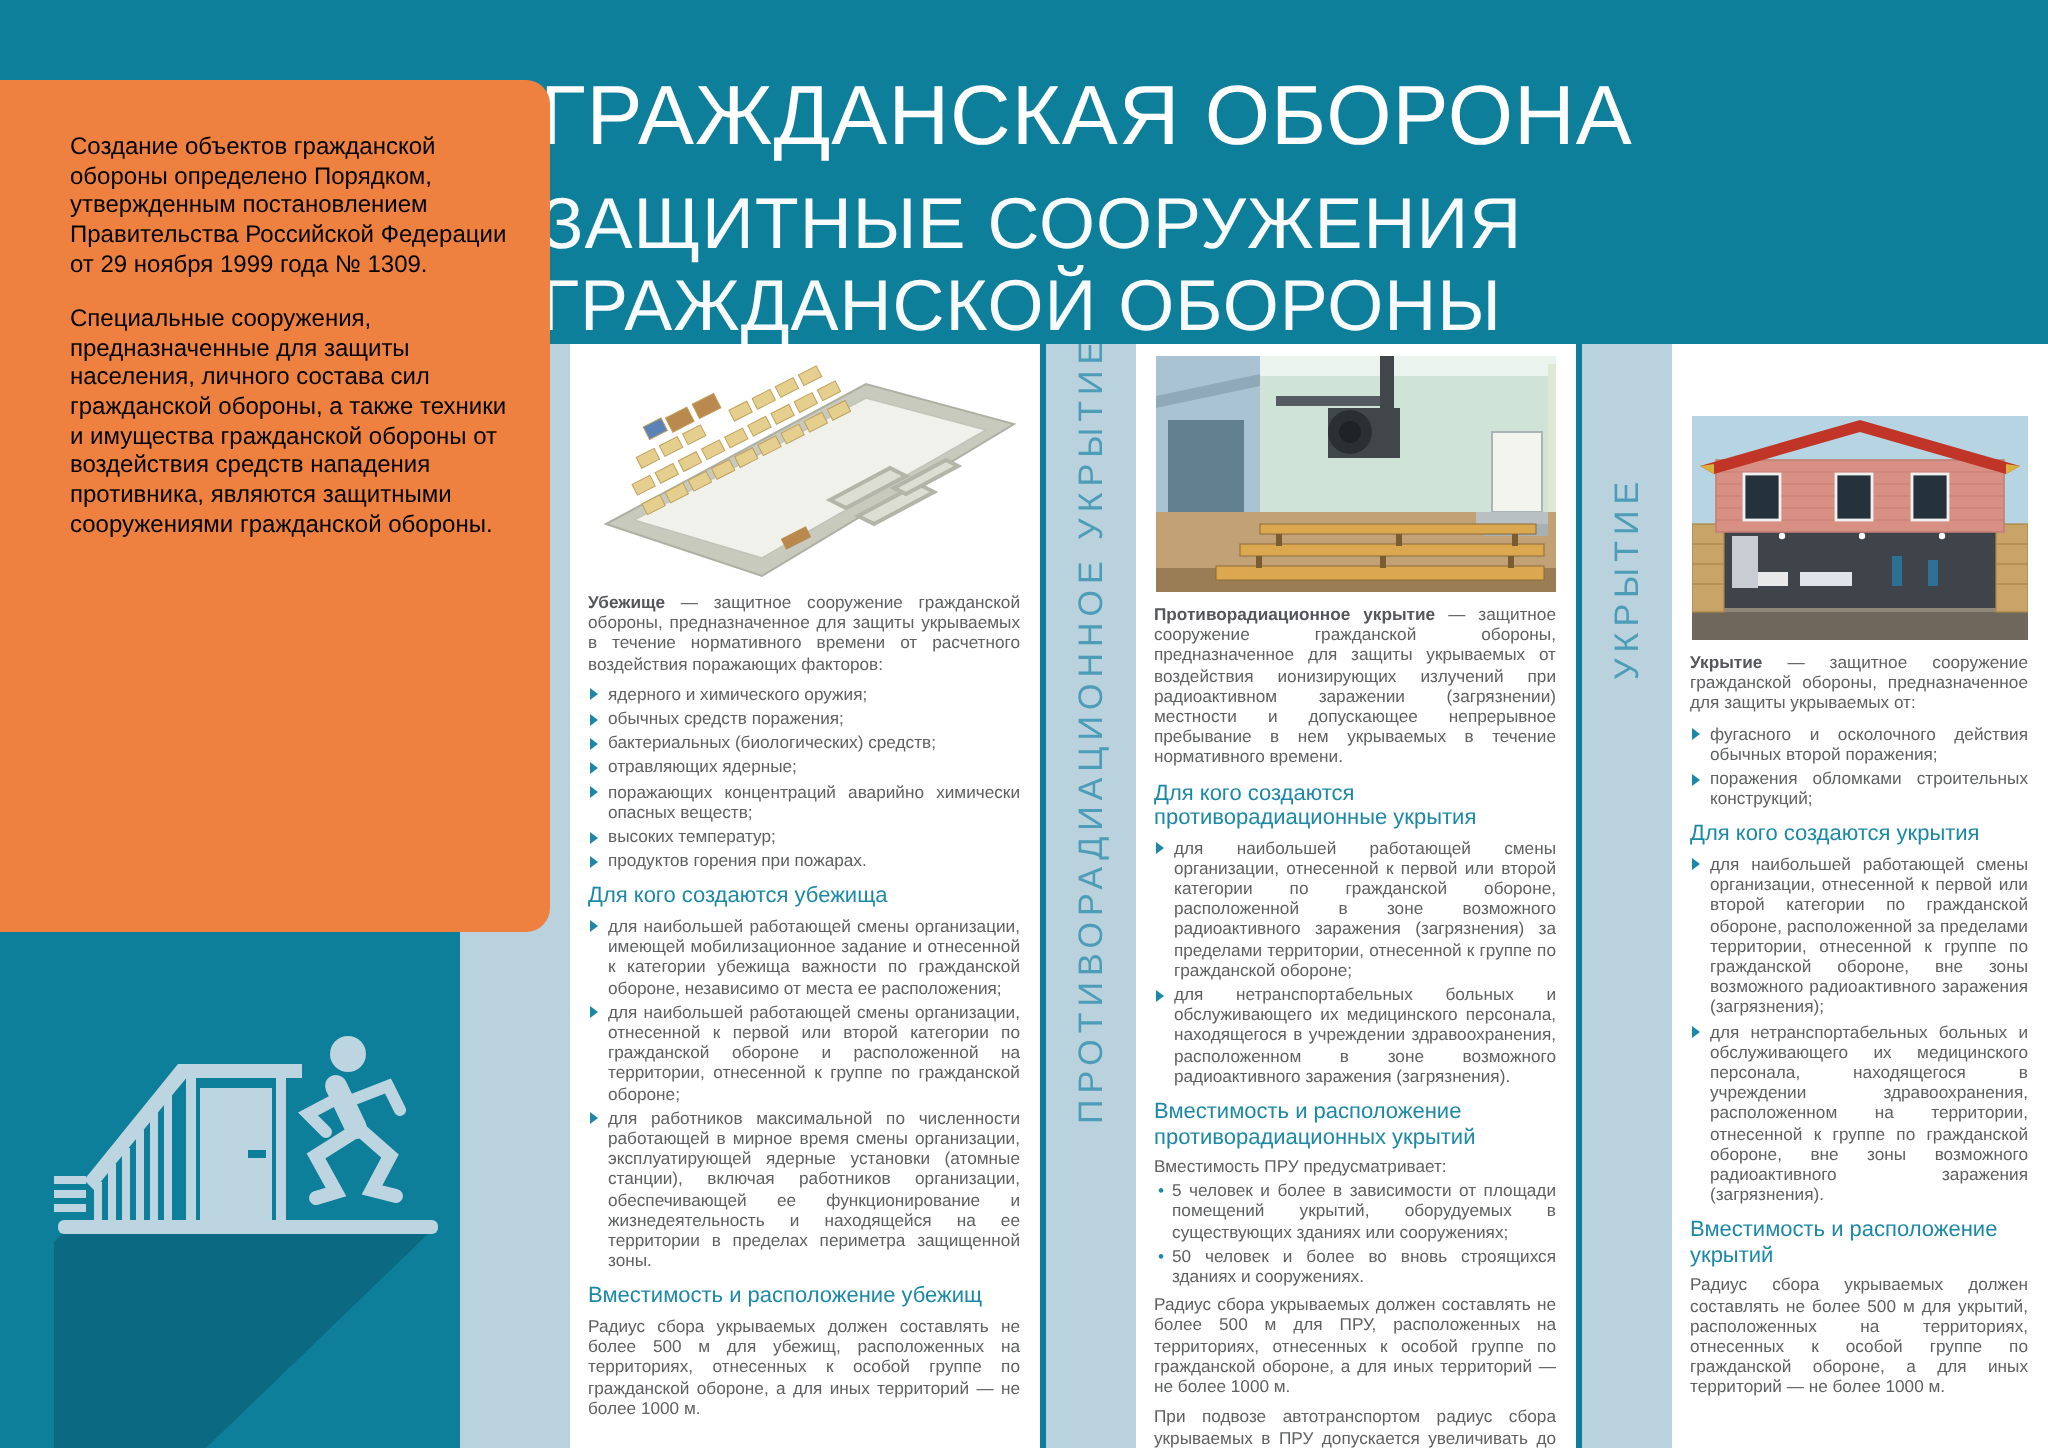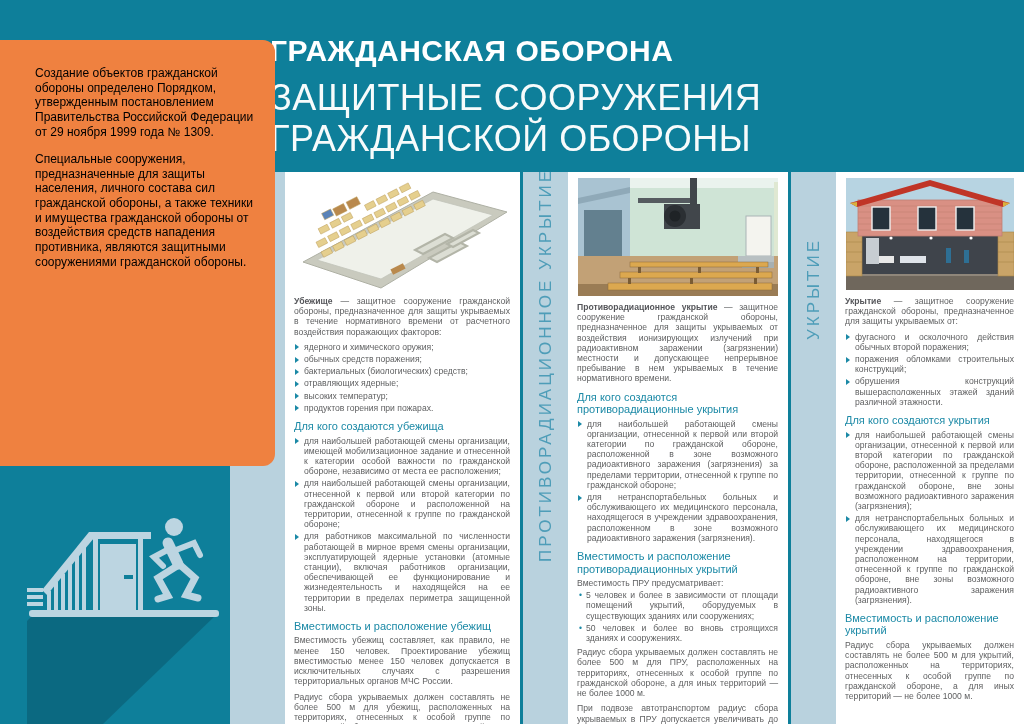--- a/index.html
+++ b/index.html
@@ -4,21 +4,21 @@
 <style>
   html,body{margin:0;padding:0;}
   body{
     width:1024px;height:724px;position:relative;overflow:hidden;
     background:#0e7f9a;
     font-family:"Liberation Sans","DejaVu Sans",sans-serif;
     -webkit-font-smoothing:antialiased;
   }
   
   .header{position:absolute;left:270px;top:34px;z-index:2;color:#fff;}
-  .header .title{font-size:30px;font-weight:bold;letter-spacing:.5px;}
+  .header .title{font-size:42px;font-weight:normal;letter-spacing:.5px;}
   .header .subtitle{font-size:36px;font-weight:normal;line-height:1.15;margin-top:9px;width:640px;letter-spacing:.5px;opacity:.97;}
   
   .orange-panel{
     position:absolute;left:0;top:40px;width:275px;height:426px;z-index:6;
     background:#ef8140;border-radius:0 12px 12px 0;
     box-sizing:border-box;padding:26px 20px 0 35px;
     color:#000000;font-size:12px;line-height:1.22;
   }
   .orange-panel p{margin:0 0 13px;}
   
@@ -49,21 +49,21 @@
   #card-1{left:230px;width:290px;}
   #card-1 .strip{width:55px;}
   #card-1 .content{left:55px;}
   #card-1 .vlabel{left:26px;top:168px;}
   #card-2{left:523px;width:265px;}
   #card-2 .strip{width:45px;}
   #card-2 .content{left:45px;}
   #card-2 .vlabel{left:13px;top:390px;}
   #card-3{left:791px;width:233px;}
   #card-3 .strip{width:45px;}
-  #card-3 .content{left:45px;}
+  #card-3 .content{left:45px;margin-top:30px;}
   #card-3 .vlabel{left:13px;top:168px;}
 </style>
 </head>
 <body>
 
 <div class="header">
   <div class="title">ГРАЖДАНСКАЯ ОБОРОНА</div>
   <div class="subtitle">ЗАЩИТНЫЕ СООРУЖЕНИЯ ГРАЖДАНСКОЙ ОБОРОНЫ</div>
 </div>
 
@@ -170,41 +170,44 @@
     <div class="b">
         <span class="tri"></span>
         <span class="tx">бактериальных (биологических) средств;</span>
       </div>
     <div class="b">
         <span class="tri"></span>
         <span class="tx">отравляющих ядерные;</span>
       </div>
     <div class="b">
         <span class="tri"></span>
+        <span class="tx">поражающих концентраций аварийно химически опасных веществ;</span>
+      </div>
+    <div class="b">
+        <span class="tri"></span>
         <span class="tx">высоких температур;</span>
       </div>
     <div class="b">
         <span class="tri"></span>
         <span class="tx">продуктов горения при пожарах.</span>
       </div>
     <div class="h3">Для кого создаются убежища</div>
     <div class="b">
         <span class="tri"></span>
-        <span class="tx">для наибольшей работающей смены организации, имеющей мобилизационное задание и отнесенной к категории особой важности по гражданской обороне, независимо от места ее расположения;</span>
+        <span class="tx">для наибольшей работающей смены организации, имеющей мобилизационное задание и отнесенной к категории убежища важности по гражданской обороне, независимо от места ее расположения;</span>
       </div>
     <div class="b">
         <span class="tri"></span>
         <span class="tx">для наибольшей работающей смены организации, отнесенной к первой или второй категории по гражданской обороне и расположенной на территории, отнесенной к группе по гражданской обороне;</span>
       </div>
     <div class="b">
         <span class="tri"></span>
         <span class="tx">для работников максимальной по численности работающей в мирное время смены организации, эксплуатирующей ядерные установки (атомные станции), включая работников организации, обеспечивающей ее функционирование и жизнедеятельность и находящейся на ее территории в пределах периметра защищенной зоны.</span>
       </div>
     <div class="h3">Вместимость и расположение убежищ</div>
-    <p class="para">Вместимость убежищ составляет, как правило, не менее 150 человек. Проектирование убежищ вместимостью менее 150 человек допускается в исключительных случаях с разрешения территориальных органов МЧС России.</p>
     <p class="para">Радиус сбора укрываемых должен составлять не более 500 м для убежищ, расположенных на территориях, отнесенных к особой группе по гражданской обороне, а для иных территорий — не более 1000 м.</p>
   </div>
 </div>
 
 <div class="card" id="card-2">
   <div class="strip"></div>
   <div class="vlabel">ПРОТИВОРАДИАЦИОННОЕ УКРЫТИЕ</div>
   <div class="content">
     <svg class="illus" width="200" height="118" viewBox="0 0 200 118">
       <rect x="0" y="0" width="200" height="78" fill="#cfe4d6"></rect>
@@ -317,24 +320,20 @@
       <span>— защитное сооружение гражданской обороны, предназначенное для защиты укрываемых от:</span>
     </p>
     <div class="b">
         <span class="tri"></span>
         <span class="tx">фугасного и осколочного действия обычных второй поражения;</span>
       </div>
     <div class="b">
         <span class="tri"></span>
         <span class="tx">поражения обломками строительных конструкций;</span>
       </div>
-    <div class="b">
-        <span class="tri"></span>
-        <span class="tx">обрушения конструкций вышерасположенных этажей зданий различной этажности.</span>
-      </div>
     <div class="h3">Для кого создаются укрытия</div>
     <div class="b">
         <span class="tri"></span>
         <span class="tx">для наибольшей работающей смены организации, отнесенной к первой или второй категории по гражданской обороне, расположенной за пределами территории, отнесенной к группе по гражданской обороне, вне зоны возможного радиоактивного заражения (загрязнения);</span>
       </div>
     <div class="b">
         <span class="tri"></span>
         <span class="tx">для нетранспортабельных больных и обслуживающего их медицинского персонала, находящегося в учреждении здравоохранения, расположенном на территории, отнесенной к группе по гражданской обороне, вне зоны возможного радиоактивного заражения (загрязнения).</span>
       </div>
     <div class="h3">Вместимость и расположение укрытий</div>

